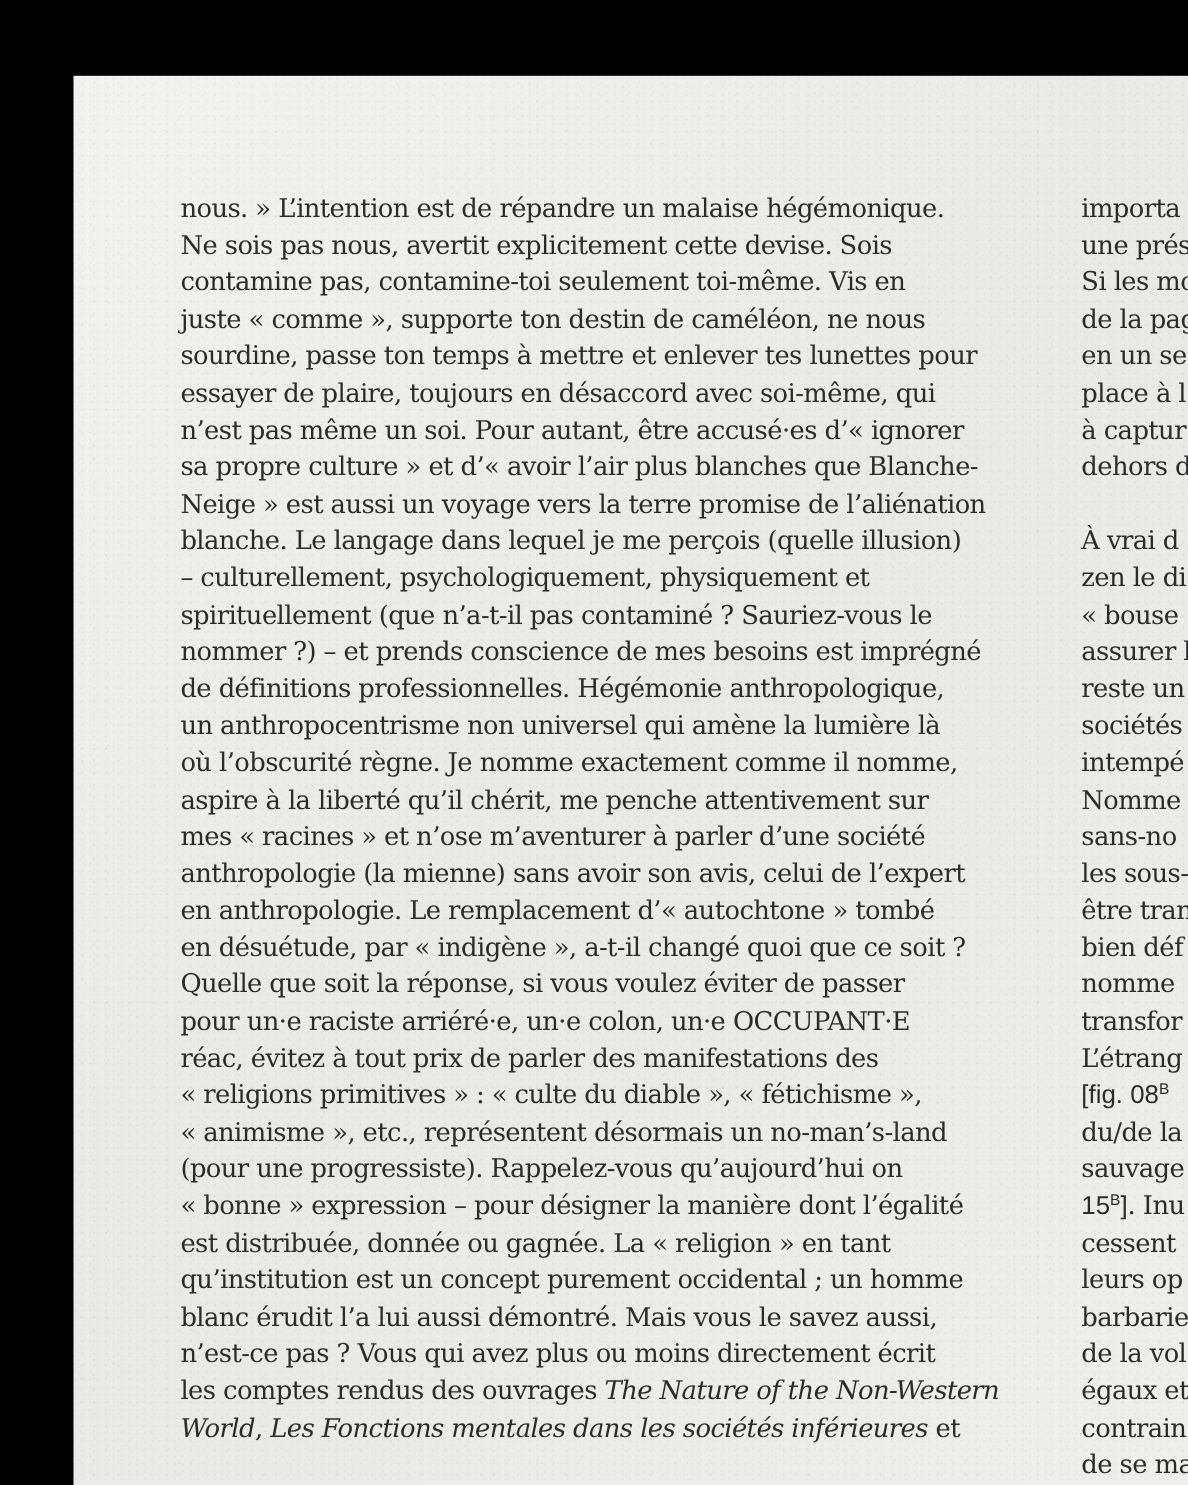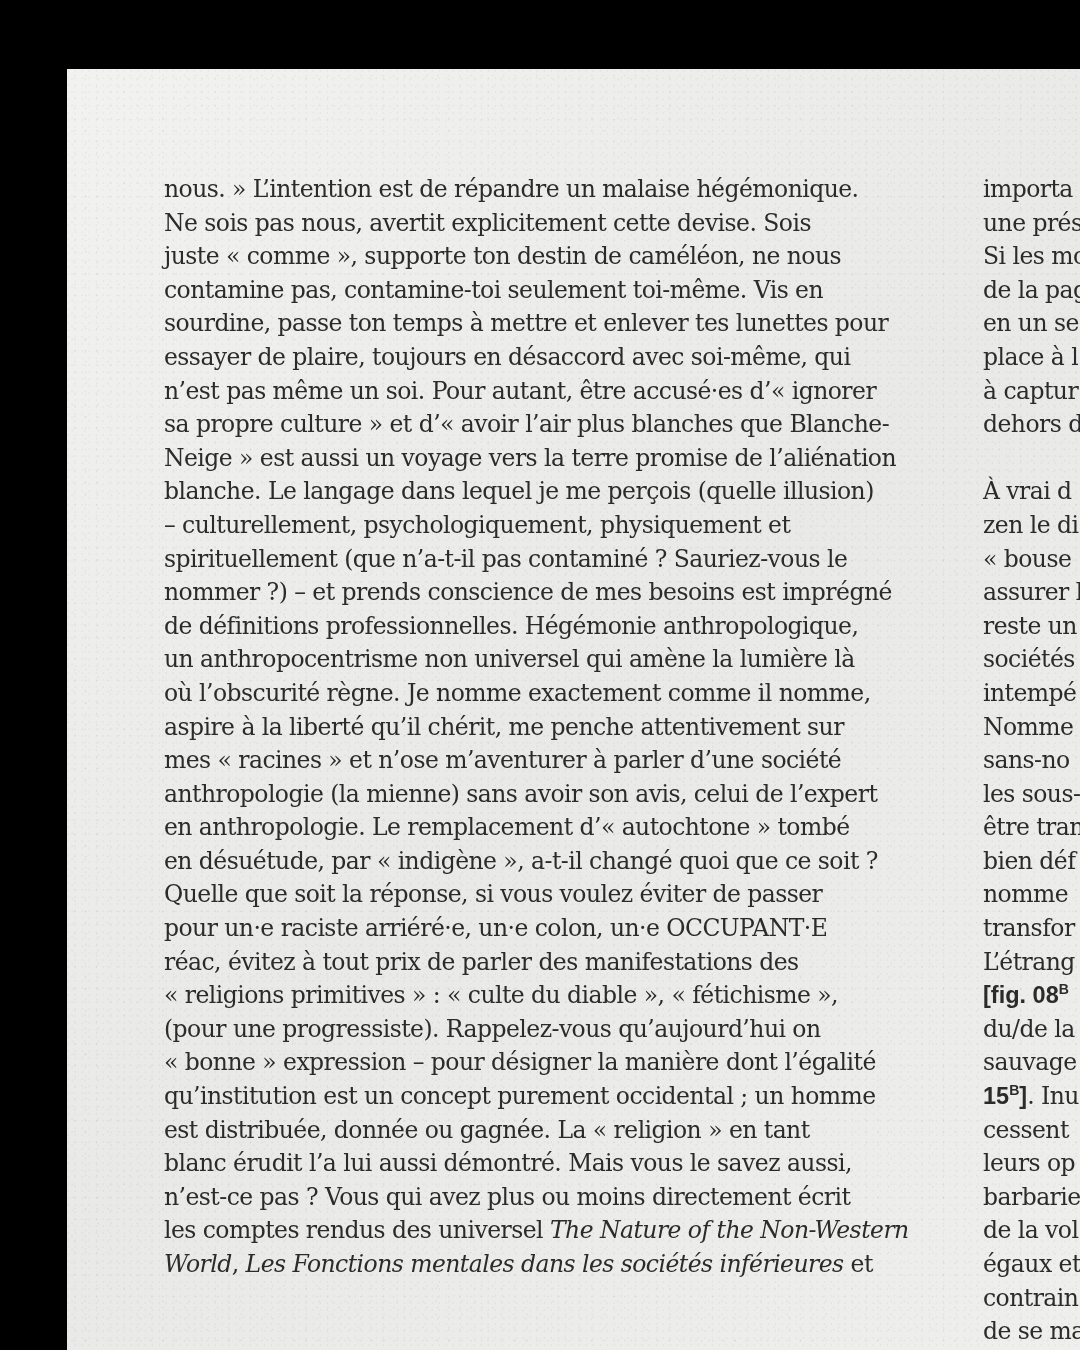--- a/index.html
+++ b/index.html
@@ -28,35 +28,35 @@
     white-space: nowrap;
     letter-spacing: -0.55px;
   }
   .col-left { left: 97px; }
   .col-right { left: 916px; }
   .line { display: block; height: 33.6px; }
   .gap { display: block; height: 33.6px; }
   .em { font-style: italic; }
   .fig {
     font-family: "Liberation Sans", "DejaVu Sans", sans-serif;
-    font-weight: bold; letter-spacing: 0; margin-top: 47px;
+    font-weight: normal; letter-spacing: 0; margin-top: 47px;
   }
   .fig sup { font-size: 0.6em; line-height: 0; }
   .seg { display: inline; }
 </style>
 </head>
 <body>
 
 <div class="page">
 
   <div class="col col-left">
     <span class="line">nous. » L’intention est de répandre un malaise hégémonique.</span>
     <span class="line">Ne sois pas nous, avertit explicitement cette devise. Sois</span>
+    <span class="line">contamine pas, contamine-toi seulement toi-même. Vis en</span>
     <span class="line">juste « comme », supporte ton destin de caméléon, ne nous</span>
-    <span class="line">contamine pas, contamine-toi seulement toi-même. Vis en</span>
     <span class="line">sourdine, passe ton temps à mettre et enlever tes lunettes pour</span>
     <span class="line">essayer de plaire, toujours en désaccord avec soi-même, qui</span>
     <span class="line">n’est pas même un soi. Pour autant, être accusé·es d’« ignorer</span>
     <span class="line">sa propre culture » et d’« avoir l’air plus blanches que Blanche-</span>
     <span class="line">Neige » est aussi un voyage vers la terre promise de l’aliénation</span>
     <span class="line">blanche. Le langage dans lequel je me perçois (quelle illusion)</span>
     <span class="line">– culturellement, psychologiquement, physiquement et</span>
     <span class="line">spirituellement (que n’a-t-il pas contaminé ? Sauriez-vous le</span>
     <span class="line">nommer ?) – et prends conscience de mes besoins est imprégné</span>
     <span class="line">de définitions professionnelles. Hégémonie anthropologique,</span>
@@ -64,28 +64,29 @@
     <span class="line">où l’obscurité règne. Je nomme exactement comme il nomme,</span>
     <span class="line">aspire à la liberté qu’il chérit, me penche attentivement sur</span>
     <span class="line">mes « racines » et n’ose m’aventurer à parler d’une société</span>
     <span class="line">anthropologie (la mienne) sans avoir son avis, celui de l’expert</span>
     <span class="line">en anthropologie. Le remplacement d’« autochtone » tombé</span>
     <span class="line">en désuétude, par « indigène », a-t-il changé quoi que ce soit ?</span>
     <span class="line">Quelle que soit la réponse, si vous voulez éviter de passer</span>
     <span class="line">pour un·e raciste arriéré·e, un·e colon, un·e OCCUPANT·E</span>
     <span class="line">réac, évitez à tout prix de parler des manifestations des</span>
     <span class="line">« religions primitives » : « culte du diable », « fétichisme »,</span>
+    <span class="line">« animisme », etc., représentent désormais un no-man’s-land</span>
     <span class="line">(pour une progressiste). Rappelez-vous qu’aujourd’hui on</span>
     <span class="line">« bonne » expression – pour désigner la manière dont l’égalité</span>
+    <span class="line">est distribuée, donnée ou gagnée. La « religion » en tant</span>
     <span class="line">qu’institution est un concept purement occidental ; un homme</span>
-    <span class="line">est distribuée, donnée ou gagnée. La « religion » en tant</span>
     <span class="line">blanc érudit l’a lui aussi démontré. Mais vous le savez aussi,</span>
     <span class="line">n’est-ce pas ? Vous qui avez plus ou moins directement écrit</span>
     <span class="line">
-      <span class="seg">les comptes rendus des universel </span><span class="seg em">The Nature of the Non-Western</span>
+      <span class="seg">les comptes rendus des ouvrages </span><span class="seg em">The Nature of the Non-Western</span>
     </span>
     <span class="line">
       <span class="seg em">World</span><span class="seg">, </span><span class="seg em">Les Fonctions mentales dans les sociétés inférieures</span><span class="seg"> et</span>
     </span>
   </div>
 
   <div class="col col-right">
     <span class="line">importa</span>
     <span class="line">une prés</span>
     <span class="line">Si les mo</span>

